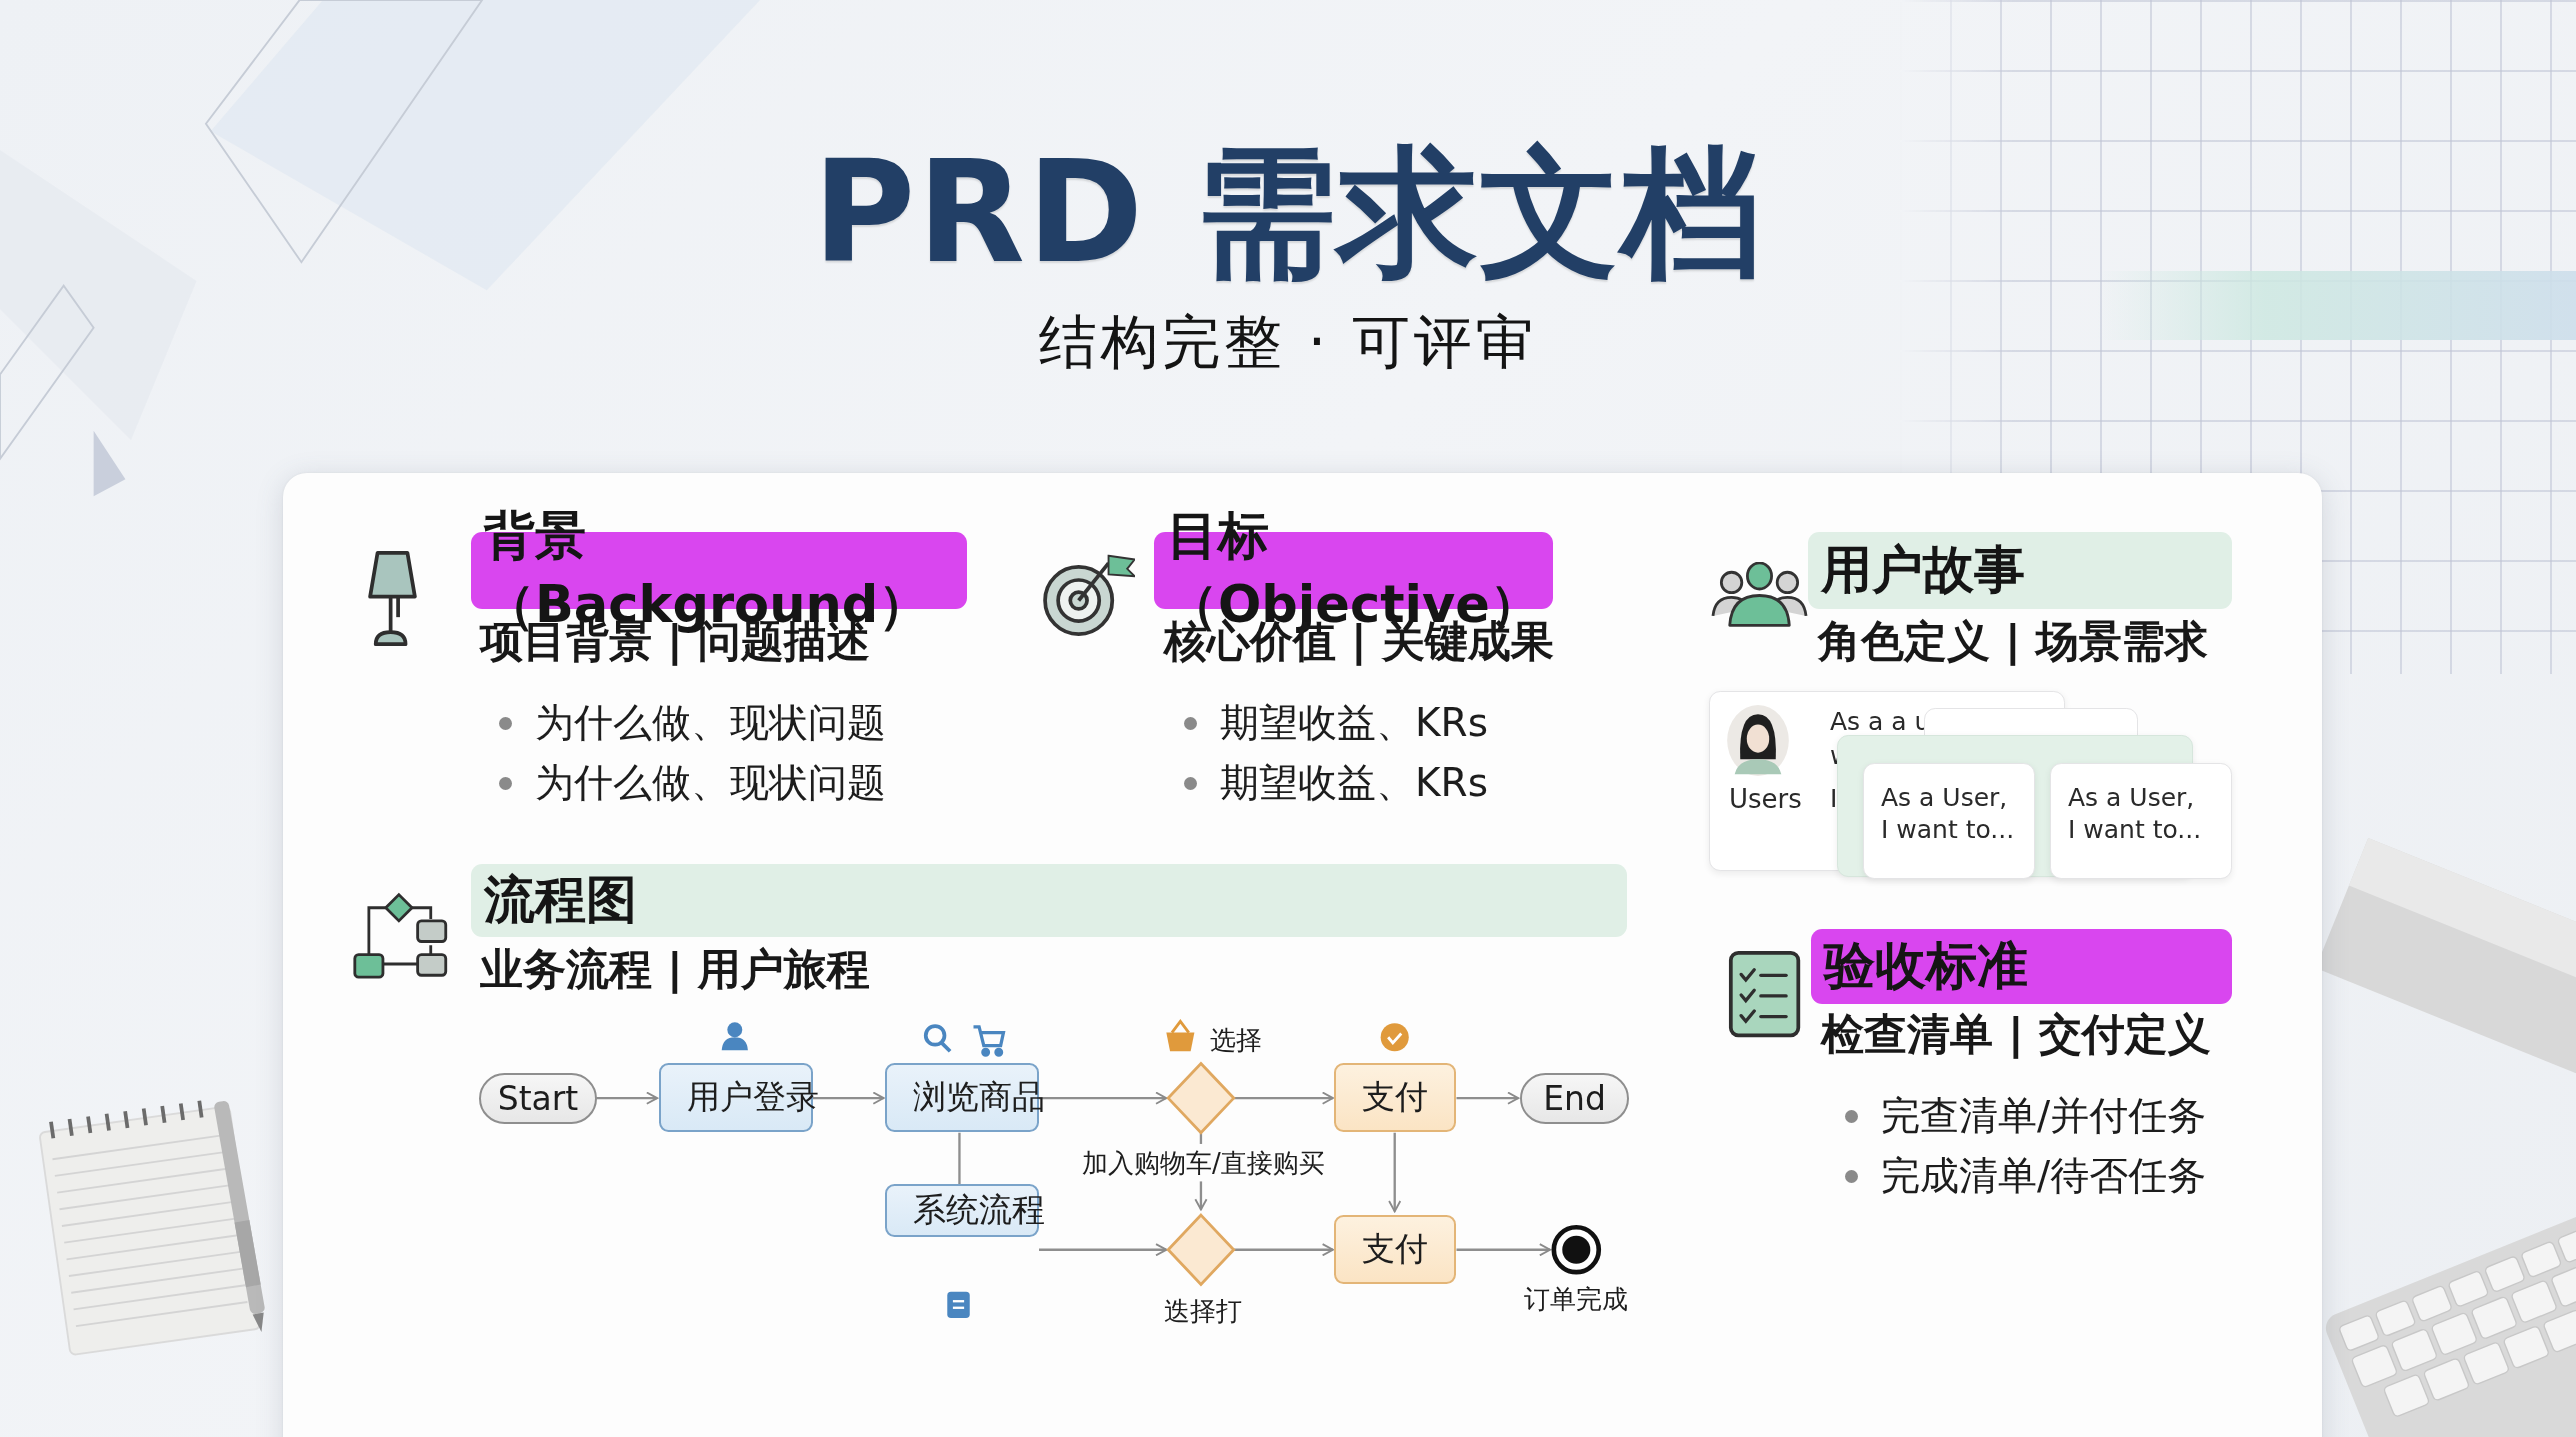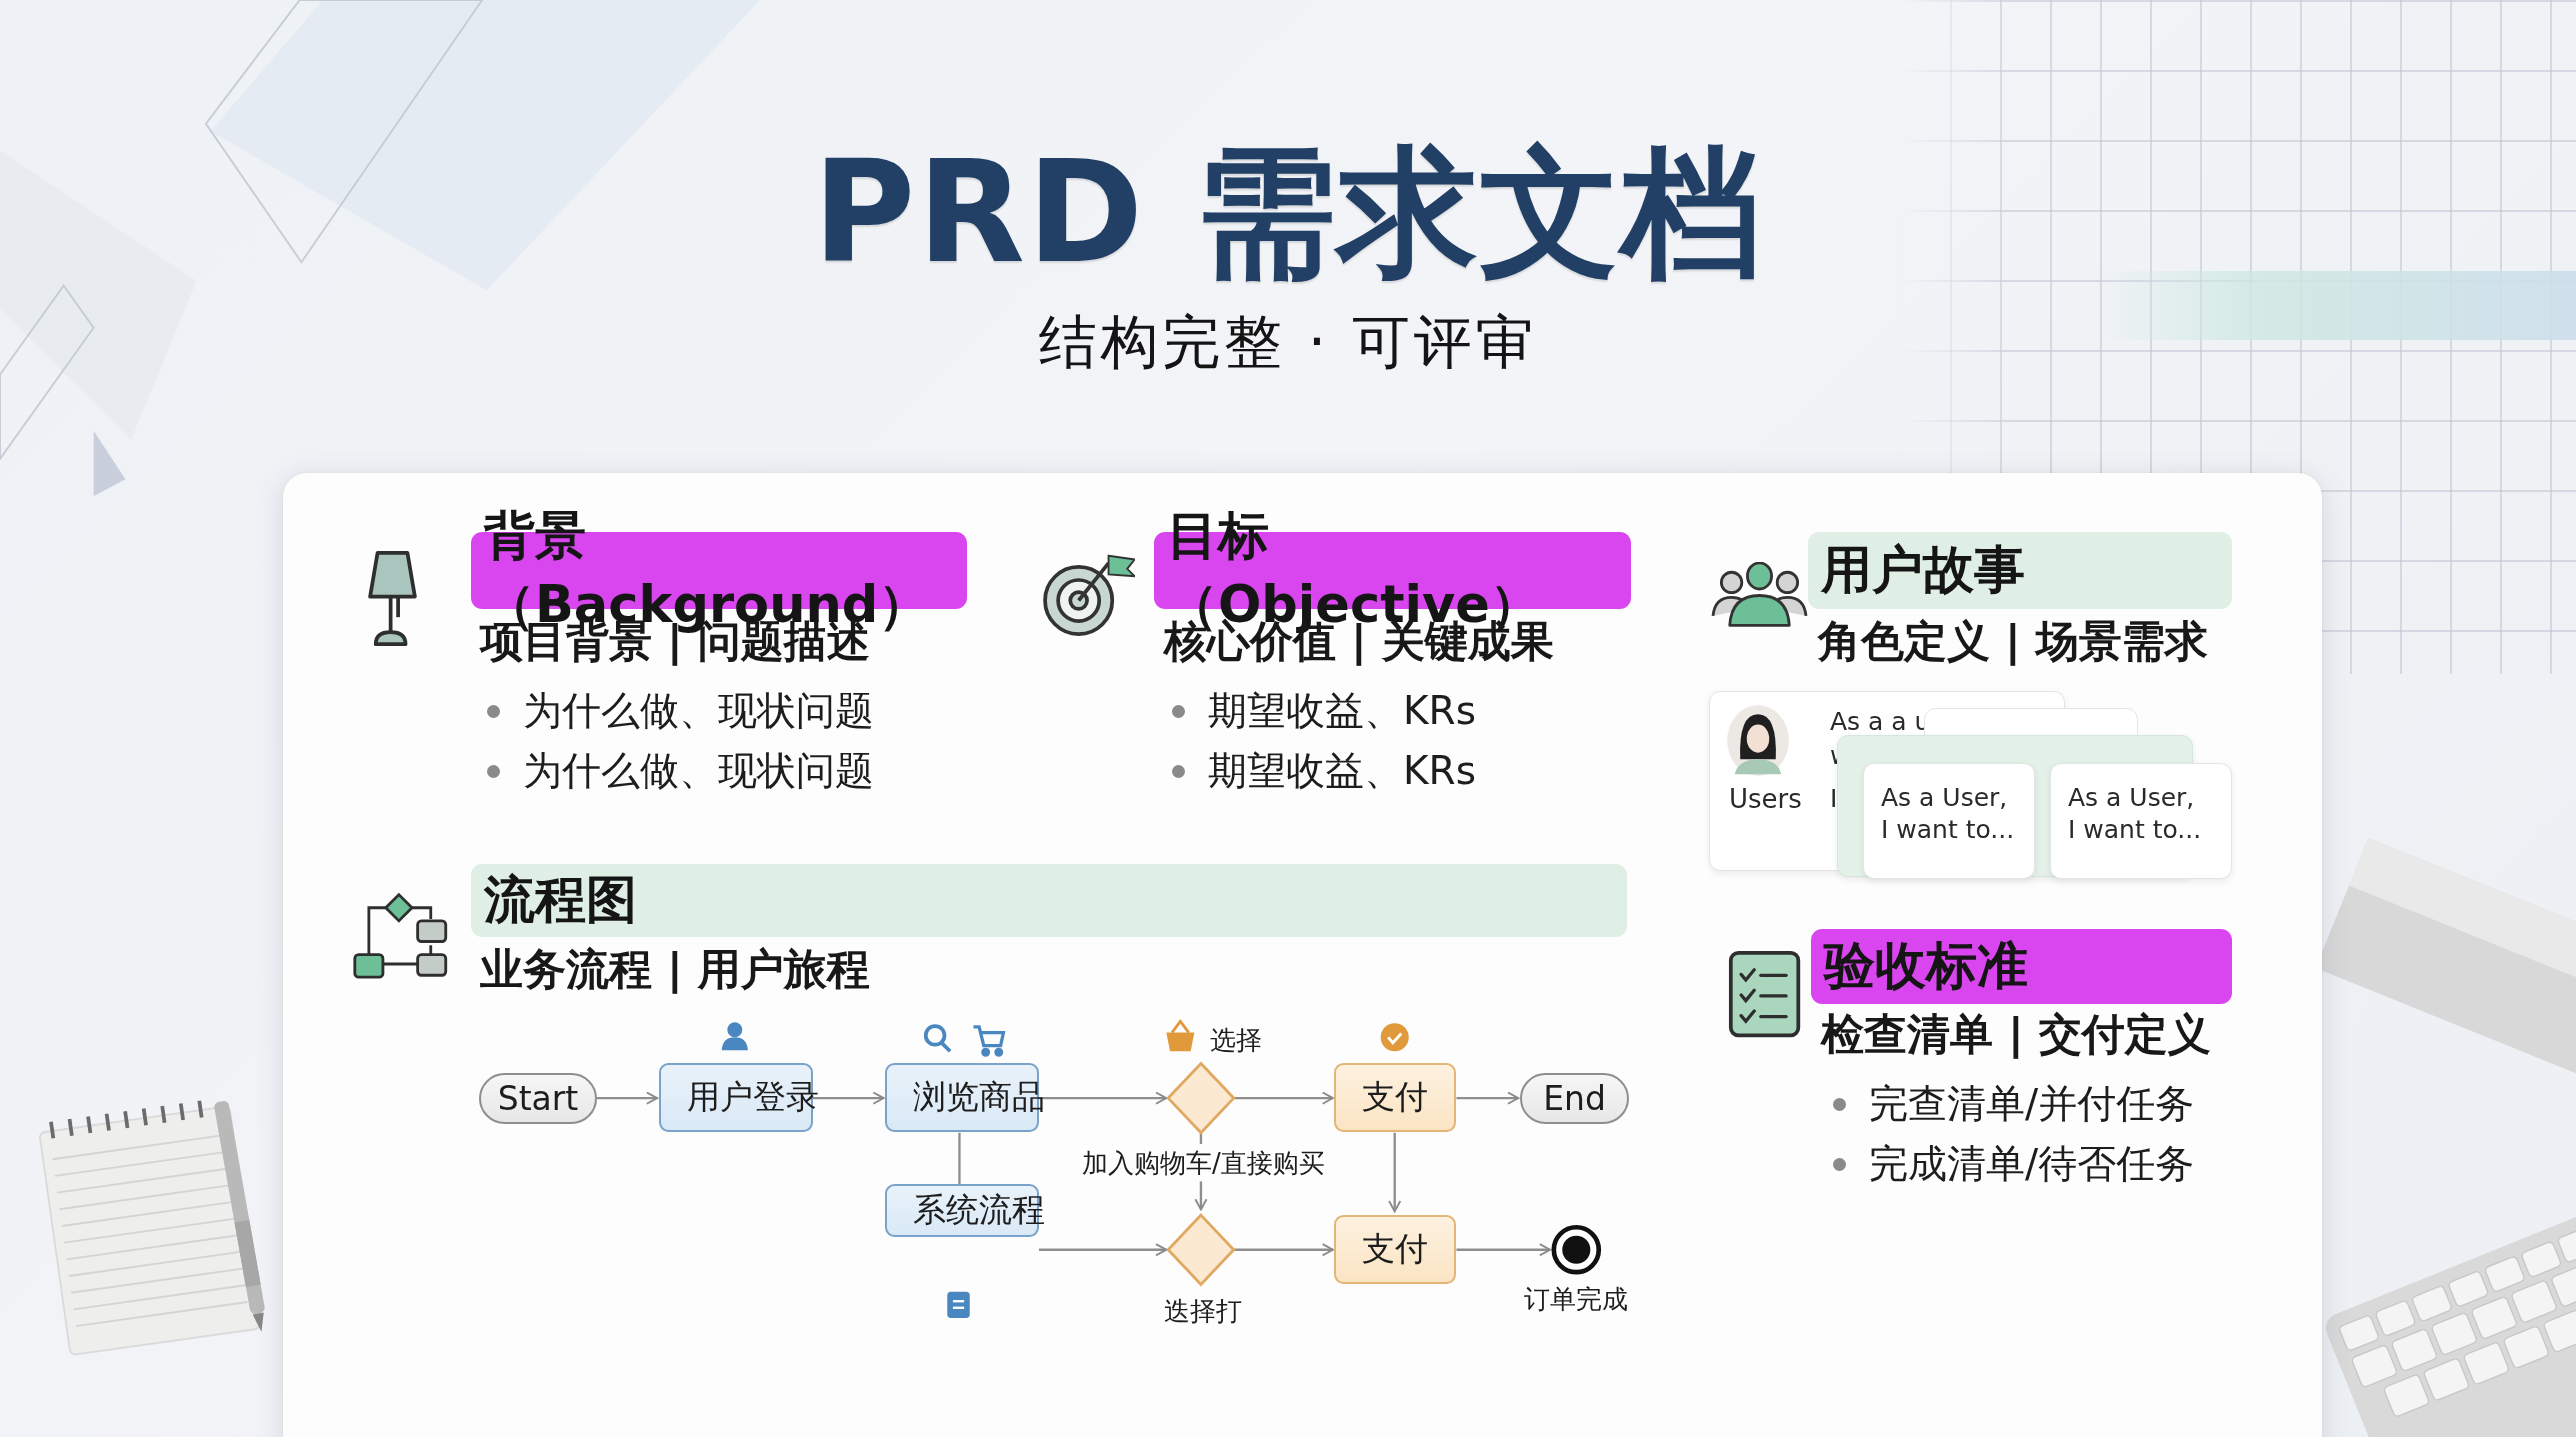--- a/index.html
+++ b/index.html
@@ -44,21 +44,21 @@
   .sec-head {
     position:absolute; height:77px; border-radius:11.2px;
     display:flex; align-items:center; padding-left:13px; box-sizing:border-box;
     font-weight:bold; font-size:51px; color:#151515;
   }
   .head-gray { background:#d946ef; }
   .head-green { background:#e0efe6; }
   .sec-sub {
     position:absolute; font-weight:bold; font-size:43px; color:#181818; white-space:nowrap;
   }
-  .sec-list { position:absolute; list-style:none; margin:0; padding:0; }
+  .sec-list { position:absolute; list-style:none; margin:12px; padding:0; }
   .sec-list li {
     font-size:39px; color:#1d1d1d; height:60px; line-height:60px; position:relative; padding-left:36px; white-space:nowrap;
   }
   .sec-list li .dot {
     position:absolute; left:0; top:24px; width:13px; height:13px; border-radius:50%; background:#8a8a8a;
   }
 
   
   .us-card {
     position:absolute; background:#fff; border:1.9px solid #e4e4e6; border-radius:11.2px;
@@ -181,21 +181,21 @@
 </div>
 
 <div>
   <svg class="sec-icon" style="left:1041px;top:552px" width="94" height="84" viewBox="0 0 100 90">
     <circle cx="40" cy="52" r="36" fill="#c9d7d2" stroke="#333" stroke-width="4"></circle>
     <circle cx="40" cy="52" r="22" fill="#eef2f0" stroke="#333" stroke-width="4"></circle>
     <circle cx="40" cy="52" r="9" fill="#c9d7d2" stroke="#333" stroke-width="4"></circle>
     <line x1="40" y1="52" x2="72" y2="12" stroke="#333" stroke-width="4"></line>
     <polygon points="72,4 100,8 92,18 100,26 72,24" fill="#6dbf98" stroke="#333" stroke-width="2"></polygon>
   </svg>
-  <div class="sec-head head-gray" style="left:1154px;top:532px;width:477px">目标（Objective）</div>
+  <div class="sec-head head-gray" style="left:1154px;top:532px;width:399px">目标（Objective）</div>
   <div class="sec-sub" style="left:1164px;top:613px">核心价值 | 关键成果</div>
   <ul class="sec-list" style="left:1172px;top:681px">
     <li><span class="dot"></span><span>期望收益、KRs</span></li>
     <li><span class="dot"></span><span>期望收益、KRs</span></li>
   </ul>
 </div>
 
 <div>
   <svg class="sec-icon" style="left:1711px;top:562px" width="97" height="67" viewBox="0 0 104 72">
     <circle cx="22" cy="22" r="11" fill="#d4d4d4" stroke="#333" stroke-width="3"></circle>

